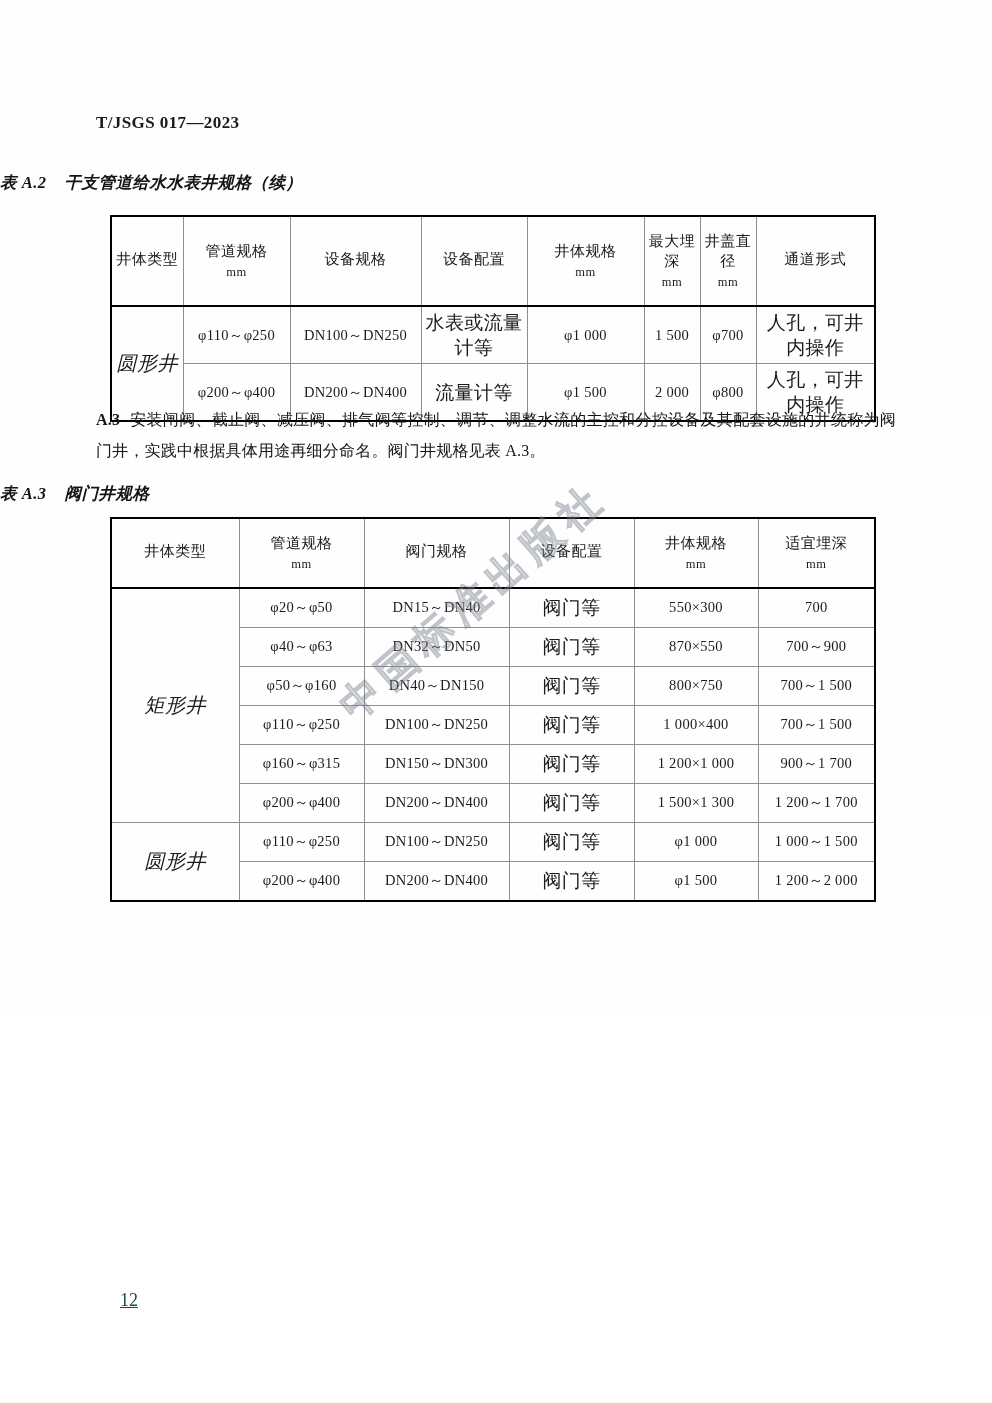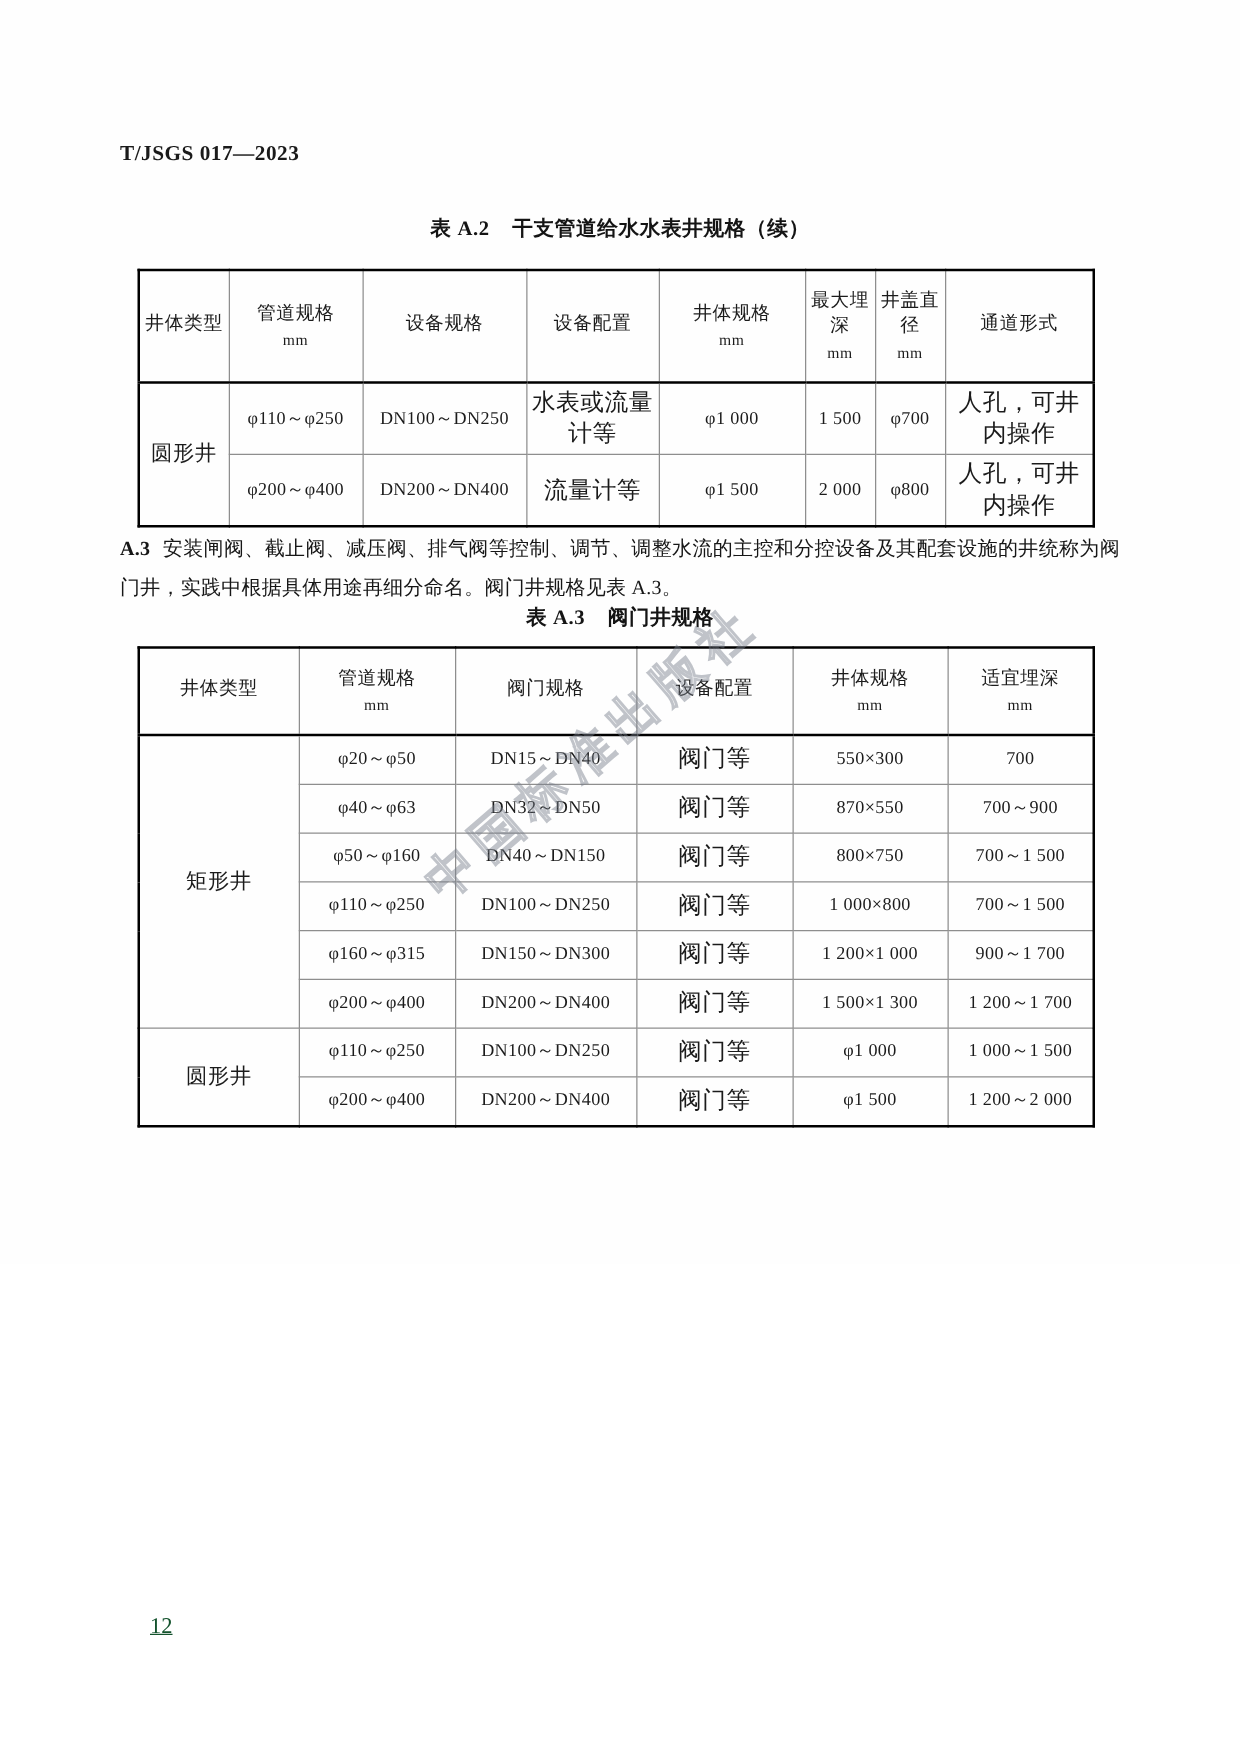--- a/index.html
+++ b/index.html
@@ -35,25 +35,26 @@
     font-family: "Liberation Serif", "DejaVu Serif", serif;
     color: #1a1a1a;
     white-space: nowrap;
   }
 
   
   .table-caption {
     position: absolute;
     width: 992px;
     left: 0;
-    text-align: center;
+    text-align: left;
     font-size: 16.5px;
     font-weight: bold;
     color: #141414;
     letter-spacing: 0.5px;
+    font-style: italic;
   }
   .table-caption .cap-num { margin-right: 2px; }
   .table-caption .cap-gap { display: inline-block; width: 16px; }
 
   #caption-a2 { top: 172px; }
   #caption-a3 { top: 483px; }
 
   
   .std-table {
     position: absolute;
@@ -99,22 +100,23 @@
   .std-table td.cell-cn {
     font-size: 19px;
     letter-spacing: 0.4px;
   }
   .std-table td.cell-num {
     font-size: 14.5px;
     font-family: "Liberation Serif", "DejaVu Serif", serif;
     letter-spacing: 0.3px;
   }
   .std-table td.rowspan-label {
-    font-size: 17px;
+    font-size: 20px;
     letter-spacing: 0.6px;
+    font-style: italic;
   }
 
   #table-a2 { top: 215px; }
   #table-a2 thead td { height: 82px; }
   #table-a2 tbody td { height: 45px; }
 
   #table-a3 { top: 517px; }
   #table-a3 thead td { height: 62px; }
   #table-a3 tbody td { height: 32px; }
 
@@ -122,21 +124,21 @@
   .body-para {
     position: absolute;
     left: 96px;
     width: 800px;
     font-size: 16px;
     line-height: 1.95;
     text-align: justify;
     color: #161616;
     letter-spacing: 0.2px;
   }
-  #para-a3 { top: 424px; }
+  #para-a3 { top: 404px; }
   .para-num {
     font-weight: bold;
     margin-right: 10px;
     font-family: "Liberation Serif", "DejaVu Serif", serif;
   }
 
   
   .page-number {
     position: absolute;
     left: 120px;
@@ -321,21 +323,21 @@
         <td class="cell-num">φ50～φ160</td>
         <td class="cell-num">DN40～DN150</td>
         <td class="cell-cn">阀门等</td>
         <td class="cell-num">800×750</td>
         <td class="cell-num">700～1 500</td>
       </tr>
       <tr>
         <td class="cell-num">φ110～φ250</td>
         <td class="cell-num">DN100～DN250</td>
         <td class="cell-cn">阀门等</td>
-        <td class="cell-num">1 000×800</td>
+        <td class="cell-num">1 000×400</td>
         <td class="cell-num">700～1 500</td>
       </tr>
       <tr>
         <td class="cell-num">φ160～φ315</td>
         <td class="cell-num">DN150～DN300</td>
         <td class="cell-cn">阀门等</td>
         <td class="cell-num">1 200×1 000</td>
         <td class="cell-num">900～1 700</td>
       </tr>
       <tr>

